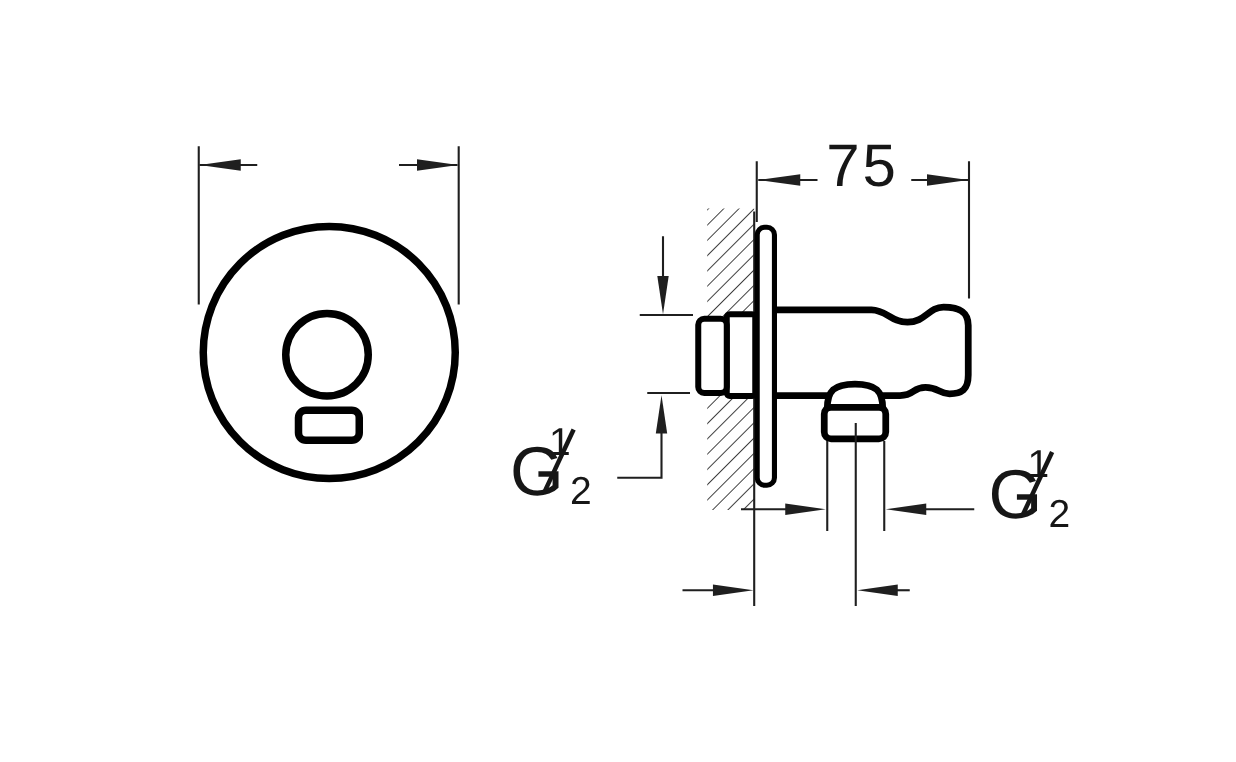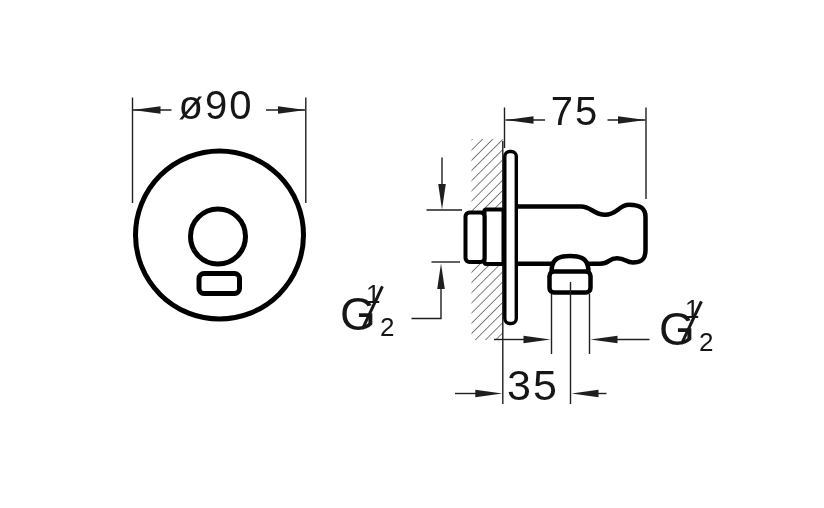--- a/index.html
+++ b/index.html
@@ -113,25 +113,23 @@
     </g>
 
     <g>
       <rect x="202.5" y="257" width="34" height="21" fill="#fff" stroke="#000" stroke-width="4.5"></rect>
       <circle cx="219.5" cy="235" r="84" fill="#fff" stroke="#000" stroke-width="5"></circle>
       <circle cx="218" cy="236.5" r="27.5" fill="#fff" stroke="#000" stroke-width="5"></circle>
       <rect x="199" y="273.5" width="40.5" height="20" rx="5" fill="#fff" stroke="#000" stroke-width="5"></rect>
     </g>
   </svg>
 
-  <div class="dim-label" style="left:216px;top:85px;">ø90</div>
 
   <div class="dim-label" style="left:575px;top:91px;text-align:right;">75</div>
 
-  <div class="dim-label offset" style="left:533px;top:364px;">35</div>
 
   <div class="thread-label" style="left:340px;top:281px;">
     <span class="tg">G</span>
     <span class="tn">1</span>
     <span class="ts"></span>
     <span class="td">2</span>
   </div>
 
   <div class="thread-label" style="left:659px;top:296px;">
     <span class="tg">G</span>

